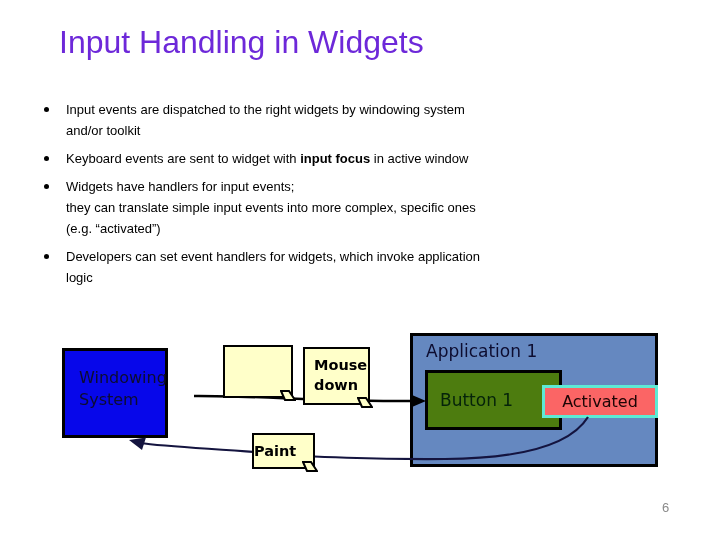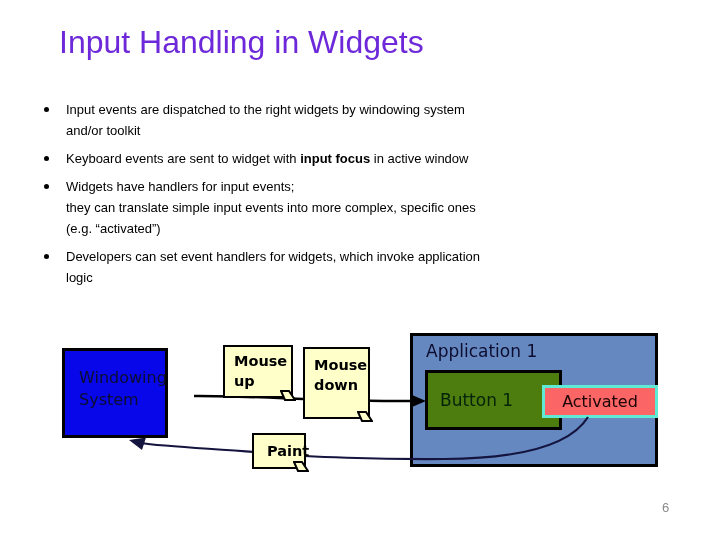--- a/index.html
+++ b/index.html
@@ -83,22 +83,22 @@
   .note {
     position: absolute;
     background: #ffffc9; border: 2px solid #000;
     z-index: 3;
     font-family: "DejaVu Sans", sans-serif;
     font-size: 14.5px; line-height: 20px; font-weight: 600;
     color: #000;
   }
   .note .fold { position: absolute; right: -5px; bottom: -6px; }
   .note-mouse-up   { left: 223px; top: 345px; width: 70px; height: 53px; padding: 4px 0 0 9px; }
-  .note-mouse-down { left: 303px; top: 347px; width: 67px; height: 72px; padding: 6px 0 0 9px; }
-  .note-paint      { left: 252px; top: 433px; width: 54px; height: 36px; padding: 6px 0 0 13px; }
+  .note-mouse-down { left: 303px; top: 347px; width: 67px; height: 58px; padding: 6px 0 0 9px; }
+  .note-paint      { left: 252px; top: 433px; width: 63px; height: 36px; padding: 6px 0 0 0; }
   
   .page-number {
     position: absolute; left: 662px; top: 500px;
     font-size: 13px; color: #8a8a8a;
   }
 </style>
 </head>
 <body>
 
 <div class="slide">
@@ -141,21 +141,20 @@
   <svg class="arrows" viewBox="0 0 720 540" xmlns="http://www.w3.org/2000/svg">
 
     <path d="M194,396 C250,395.5 330,401.5 416,401" fill="none" stroke="#000000" stroke-width="2.5"></path>
     <polygon points="426,401 412,395 412,407" fill="#000000"></polygon>
 
     <path d="M588,417 C570,446 518,458.5 445,459 C378,459.5 308,457 272,453.5 C222,449 168,447 140,443" fill="none" stroke="#14143f" stroke-width="2.2"></path>
     <polygon points="129,440 146,437.5 142,450" fill="#14143f"></polygon>
   </svg>
 
   <div class="note note-mouse-up">
-    <span>Mouse up</span>
     <svg class="fold" width="16" height="12" viewBox="0 0 16 12">
         <path d="M1,1 L5,10 L15,10 L9,1 Z" fill="#ffffc9" stroke="#000" stroke-width="2"></path>
       </svg>
   </div>
 
   <div class="note note-mouse-down">
     <span>Mouse down</span>
     <svg class="fold" width="16" height="12" viewBox="0 0 16 12">
         <path d="M1,1 L5,10 L15,10 L9,1 Z" fill="#ffffc9" stroke="#000" stroke-width="2"></path>
       </svg>

